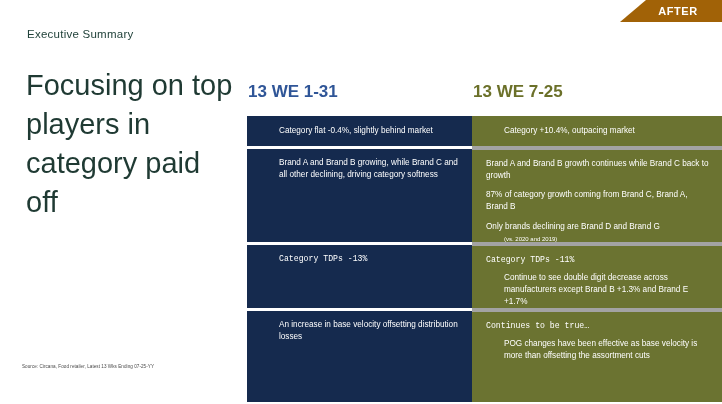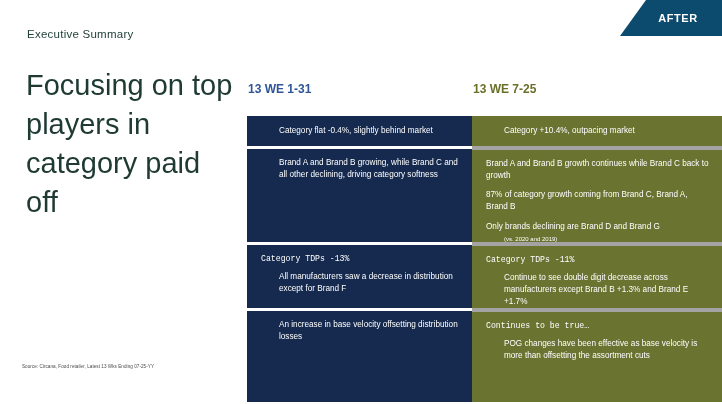--- a/index.html
+++ b/index.html
@@ -19,22 +19,22 @@
     background: #ffffff;
     overflow: hidden;
   }
 
   
   .after-badge {
     position: absolute;
     top: 0;
     right: 0;
     width: 102px;
-    height: 36px;
-    background: #0c4a6e;
+    height: 22px;
+    background: #a16207;
     color: #ffffff;
     font-size: 11px;
     font-weight: bold;
     letter-spacing: 0.6px;
     display: flex;
     align-items: center;
     justify-content: center;
     padding-left: 14px;
     clip-path: polygon(26px 0, 100% 0, 100% 100%, 0 100%);
   }
@@ -75,21 +75,21 @@
     position: absolute;
     left: 0;
     top: 0;
     width: 100%;
     height: 100%;
     pointer-events: none;
   }
   .col-head {
     position: absolute;
     top: 82px;
-    font-size: 12px;
+    font-size: 17px;
     font-weight: bold;
   }
   .col-head.left  { left: 248px; color: #2f5597; }
   .col-head.right { left: 473px; color: #6b7029; }
 
   .table {
     position: absolute;
     left: 247px;
     top: 116px;
     width: 475px;
@@ -148,21 +148,20 @@
 
     <div class="col blue">
       <div class="cell r0">
         <p>Category flat -0.4%, slightly behind market</p>
       </div>
       <div class="cell r1">
         <p>Brand A and Brand B growing, while Brand C and all other declining, driving category softness</p>
       </div>
       <div class="cell r2">
         <p class="hdrline">Category TDPs -13%</p>
-        <p>All manufacturers saw a decrease in distribution except for Brand F</p>
       </div>
       <div class="cell r3">
         <p>An increase in base velocity offsetting distribution losses</p>
       </div>
     </div>
 
     <div class="col olive">
       <div class="cell r0">
         <p>Category +10.4%, outpacing market</p>
       </div>

